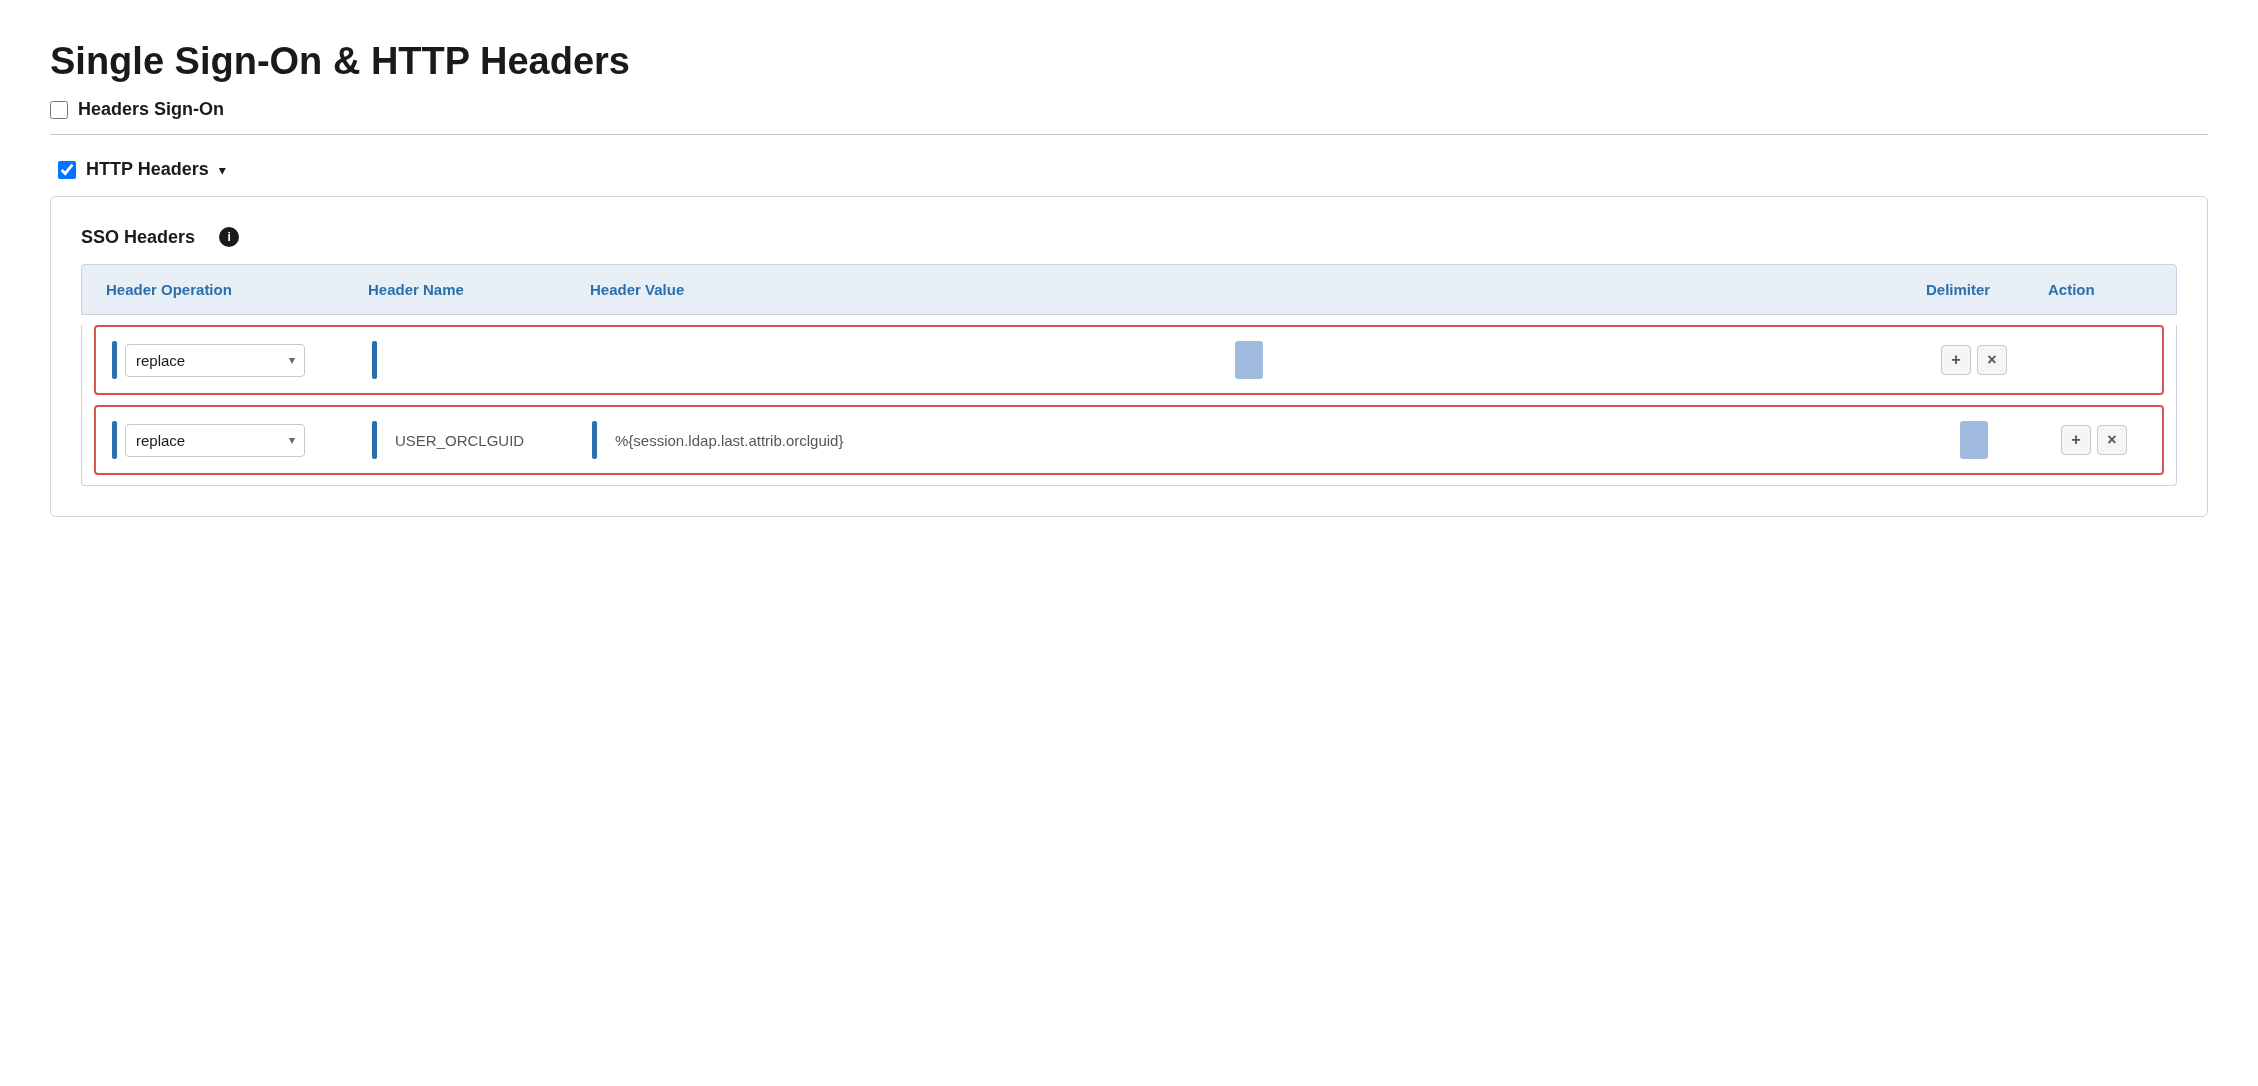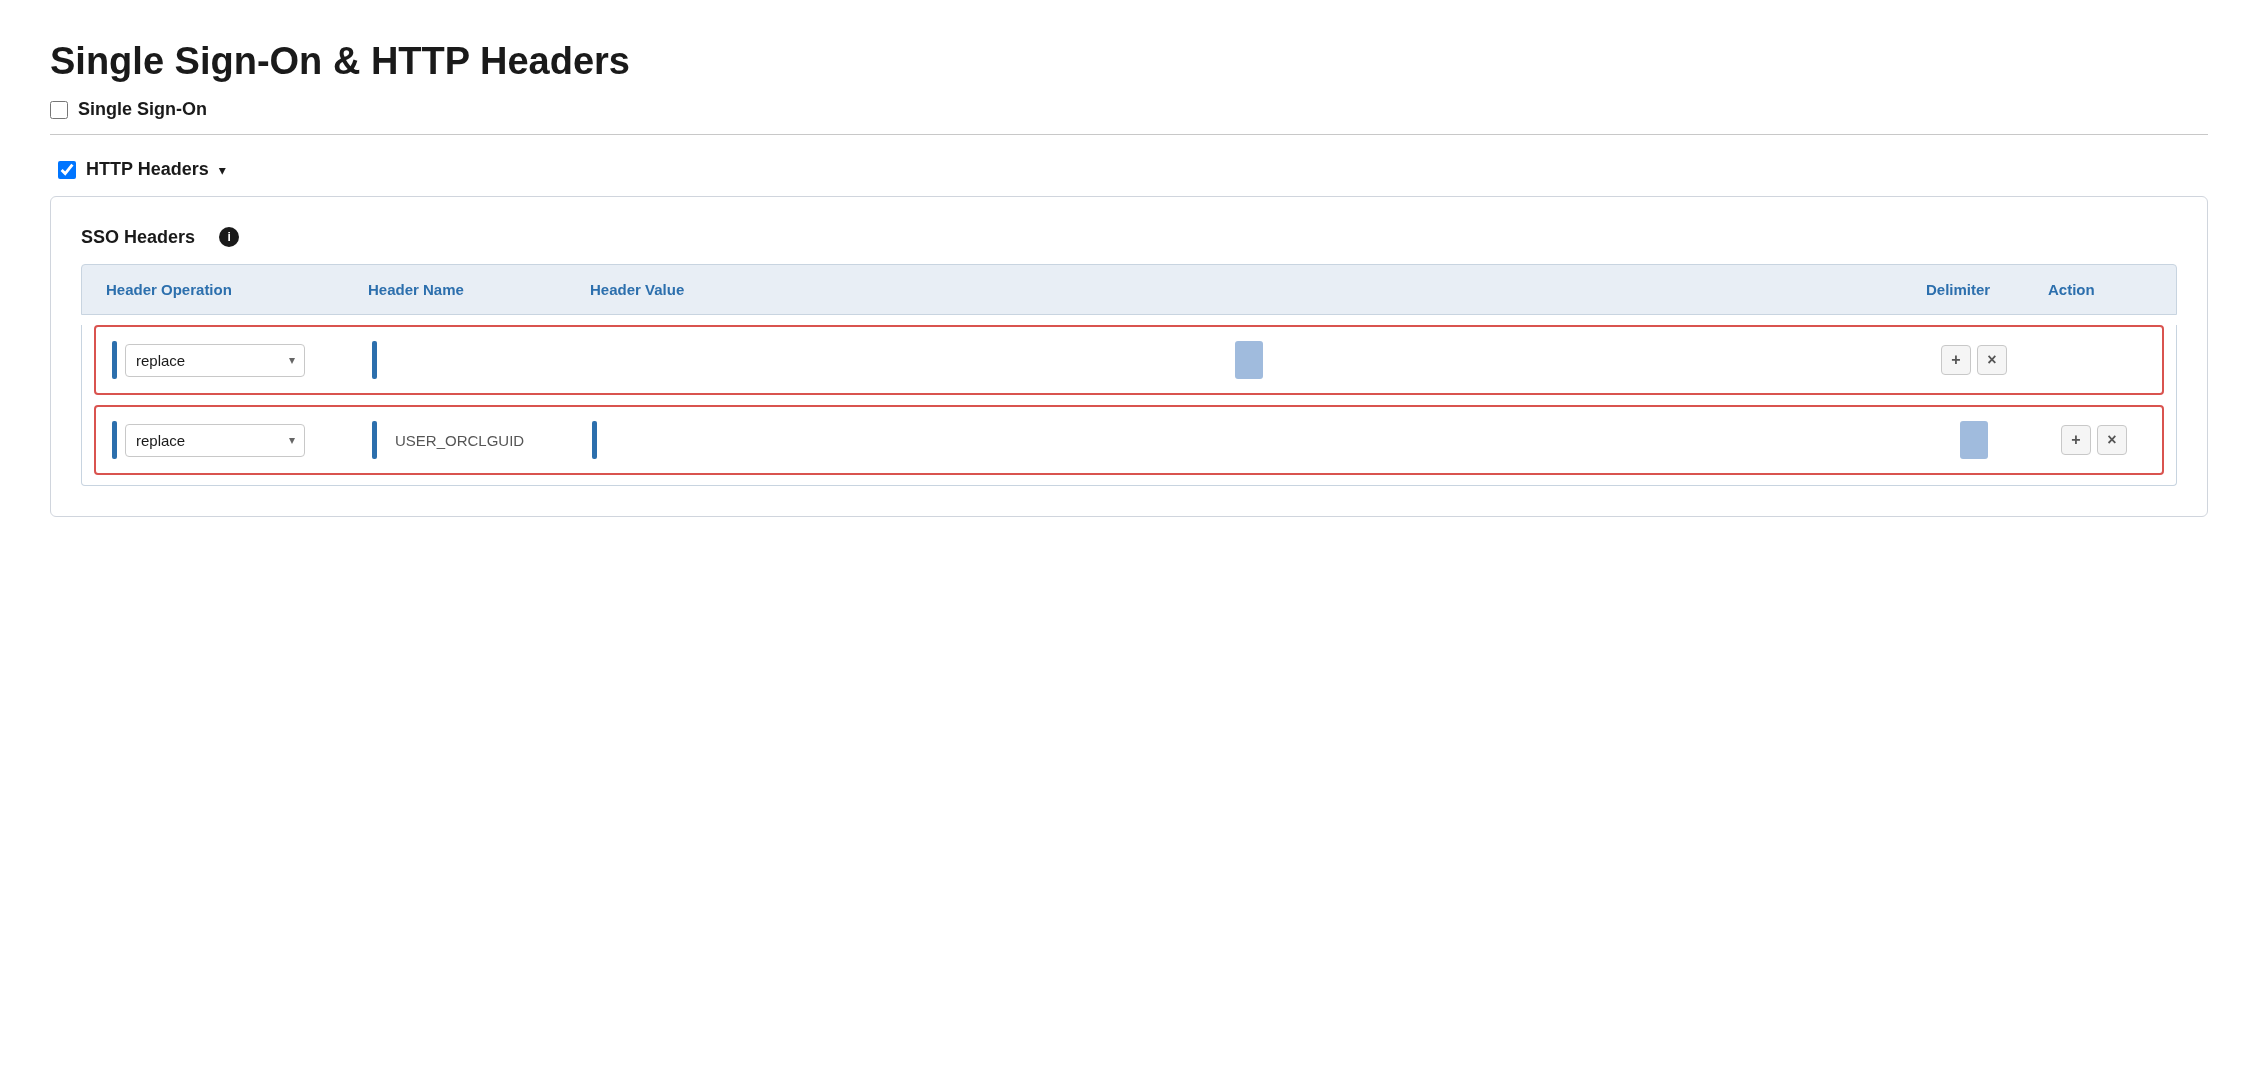--- a/index.html
+++ b/index.html
@@ -219,21 +219,21 @@
       font-weight: bold;
     }
   </style>
 </head>
 <body>
 
 <h1 class="page-title">Single Sign-On &amp; HTTP Headers</h1>
 
 <div class="sso-section">
   <input type="checkbox" style="">
-  <span class="sso-label">Single Sign-On</span>
+  <span class="sso-label">Headers Sign-On</span>
 </div>
 
 <hr class="divider">
 
 <div class="http-headers-section">
   <input type="checkbox" checked="" style="">
   <span class="http-headers-label">HTTP Headers</span>
   <span class="chevron-down-icon">▾</span>
 </div>
 
@@ -290,20 +290,21 @@
             </select>
             <span class="select-arrow">▾</span>
           </div>
         </div>
         <div class="cell cell-with-bar">
           <div class="blue-bar"></div>
           <input class="text-input" type="text" value="USER_ORCLGUID" style="">
         </div>
         <div class="cell cell-with-bar">
           <div class="blue-bar"></div>
+          <input class="text-input" type="text" value="%{session.ldap.last.attrib.orclguid}" style="">
         </div>
         <div class="cell delimiter-cell">
           <div class="delimiter-bar"></div>
         </div>
         <div class="cell action-cell">
           <button class="action-btn">+</button>
           <button class="action-btn">×</button>
         </div>
       </div>
 

